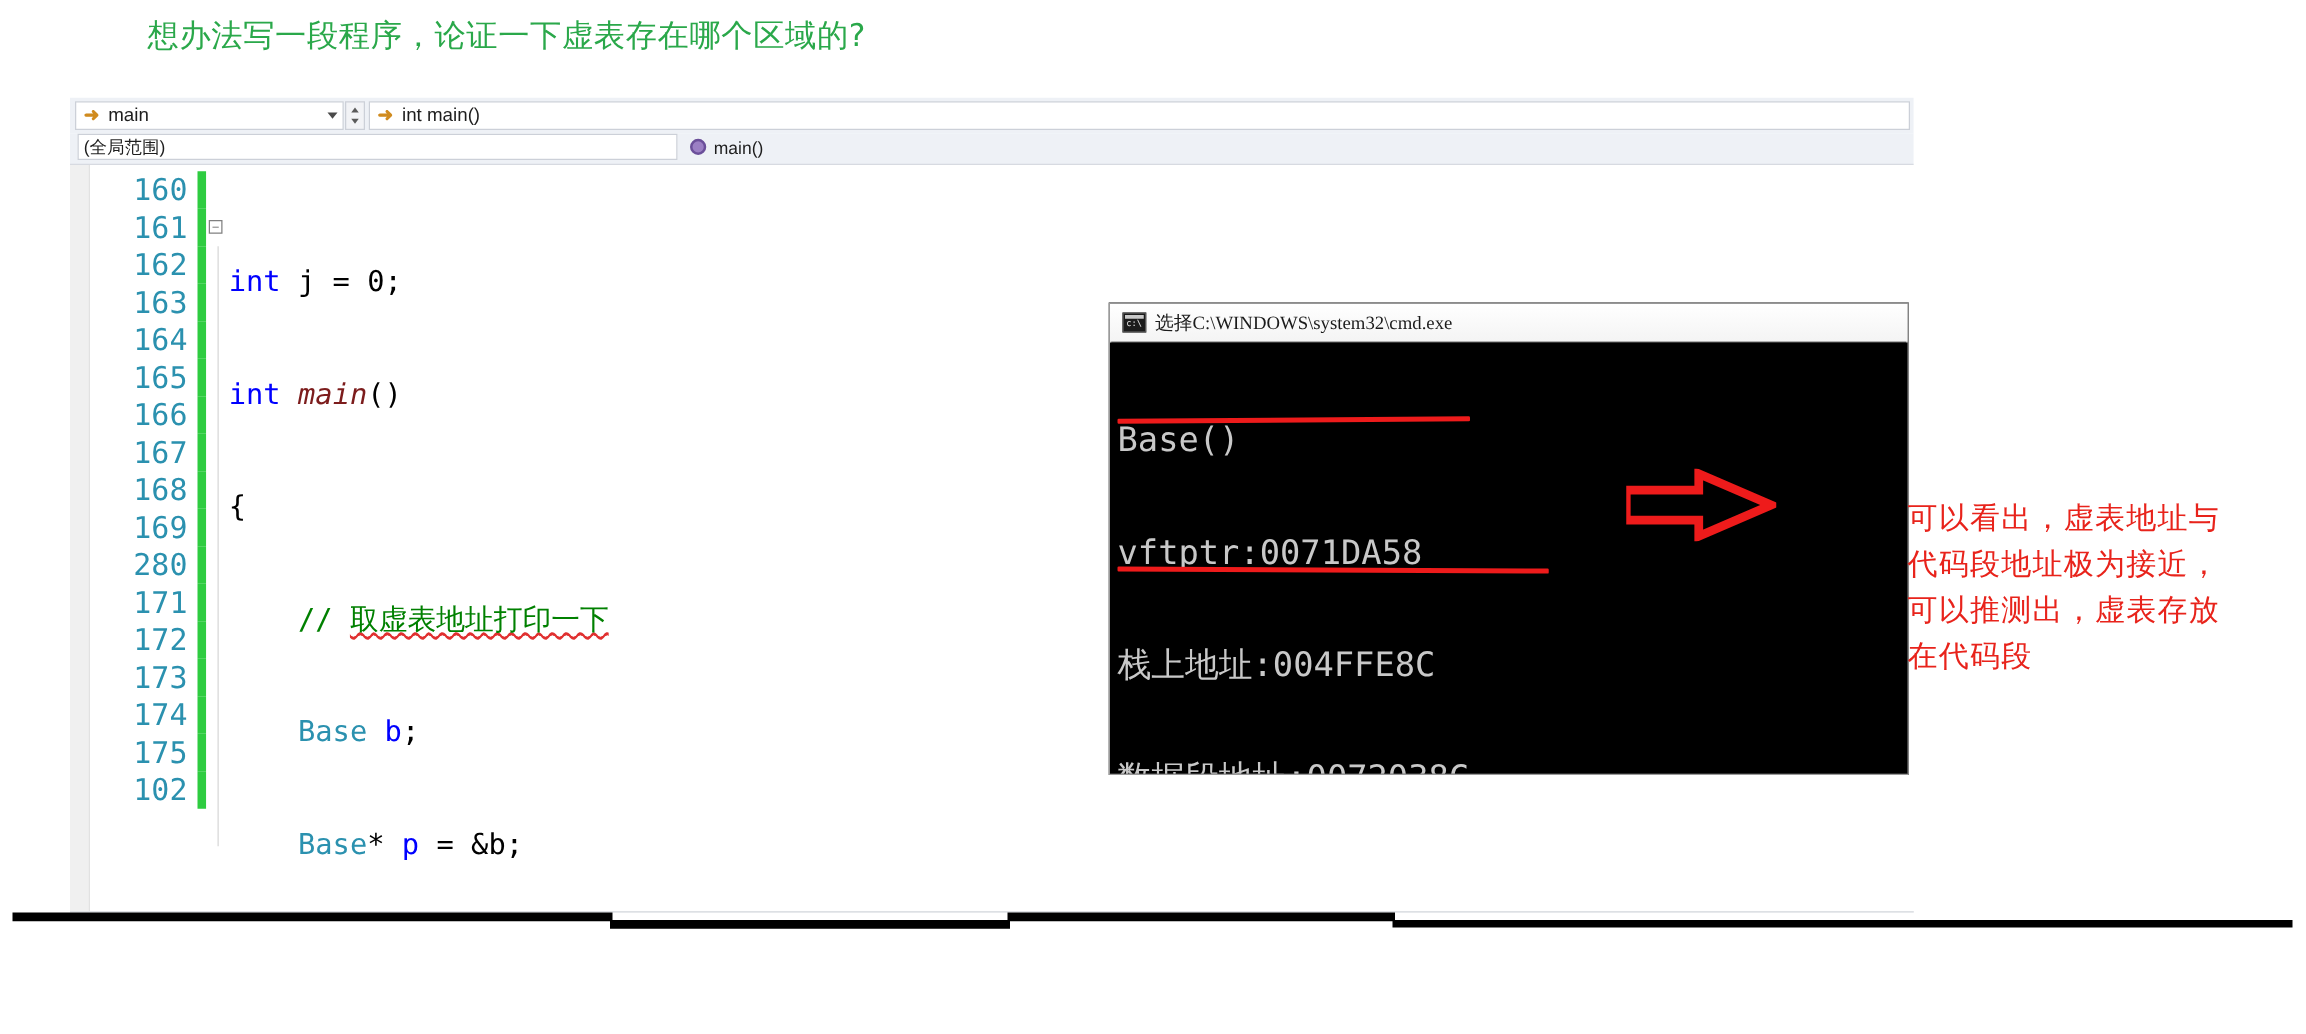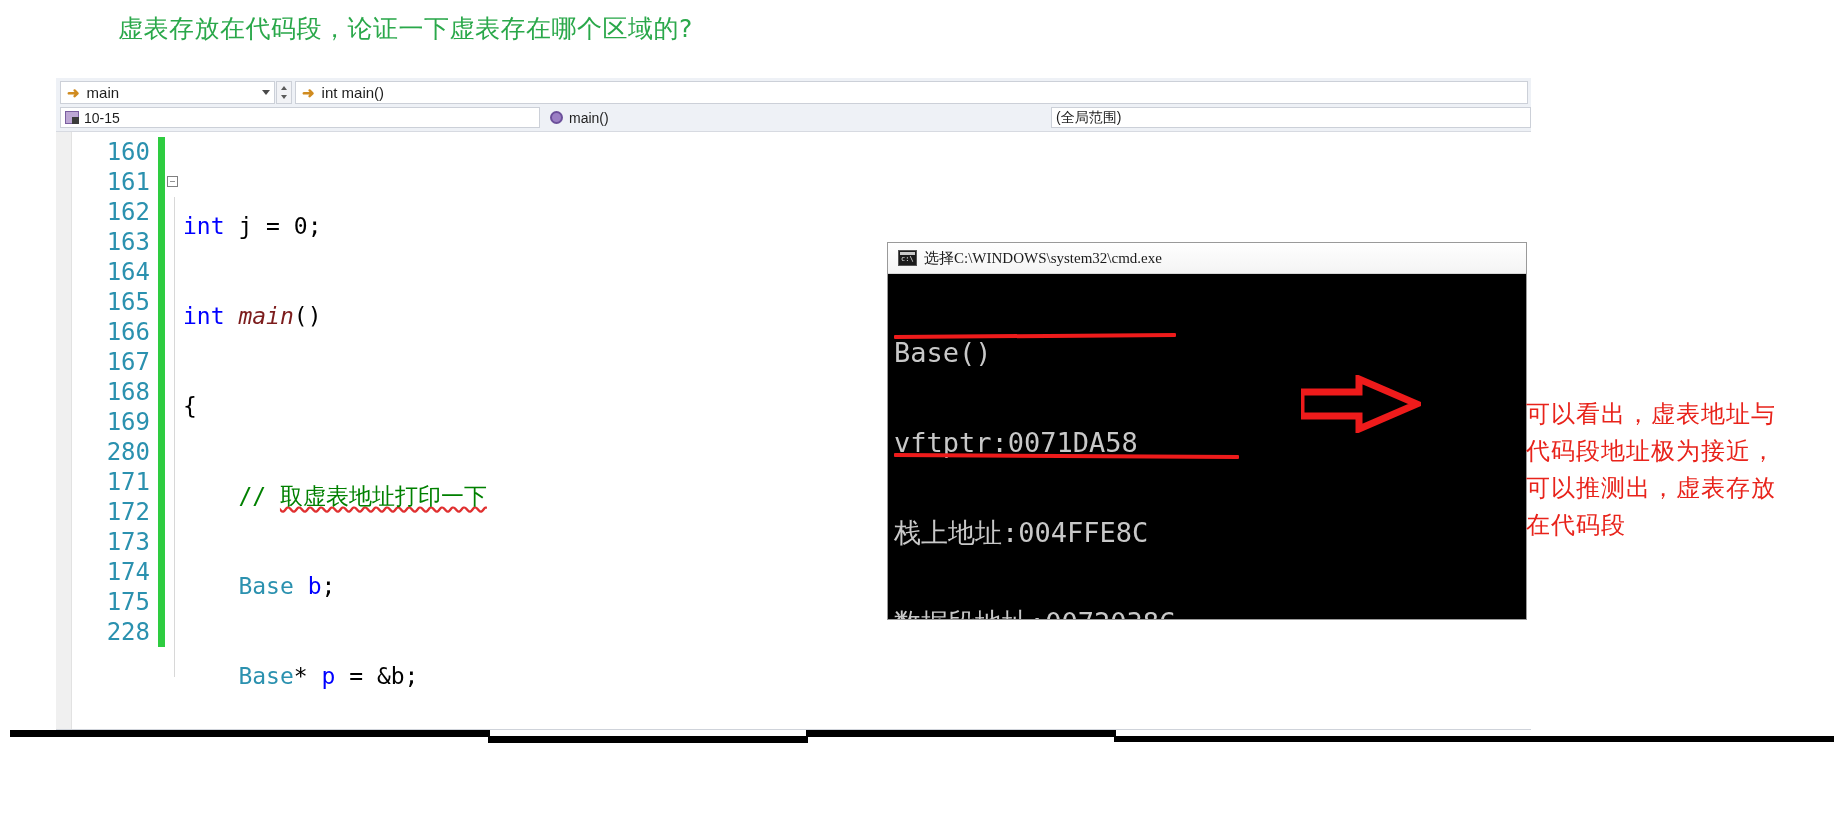--- a/index.html
+++ b/index.html
@@ -244,53 +244,48 @@
   
   .bbar {
     position: absolute; background: #000000;
   }
 </style>
 </head>
 <body>
 
 <div id="root">
 
-  <div class="slide-title">虚表存放在代码段，论证一下虚表存在哪个区域的?</div>
+  <div class="slide-title">想办法写一段程序，论证一下虚表存在哪个区域的?</div>
 
   <div class="ide">
 
     <div class="nav-bar-1">
       <div class="combo combo-main">
         <span class="arrow-ico">➜</span>
         <span>main</span>
         <span class="caret"></span>
       </div>
       <div class="spinner">
         <span class="spin-up"></span>
         <span class="spin-dn"></span>
       </div>
       <div class="combo combo-func">
         <span class="arrow-ico">➜</span>
         <span>int main()</span>
       </div>
     </div>
 
     <div class="nav-bar-2">
-      <div class="combo2 combo2-a">
-        <span class="ico-sq"></span>
-        <span>10-15</span>
+      <div class="combo2 combo2-b">
+        <span>(全局范围)</span>
         <span class="caret"></span>
       </div>
       <div class="combo2 combo2-c">
         <span class="ico-dia"></span>
         <span>main()</span>
-      </div>
-      <div class="combo2 combo2-b">
-        <span>(全局范围)</span>
-        <span class="caret"></span>
       </div>
     </div>
 
     <div class="code-wrap">
       <div class="track-col"></div>
 
       <div class="gutter">
         <div>160</div>
         <div>161</div>
         <div>162</div>
@@ -300,21 +295,21 @@
         <div>166</div>
         <div>167</div>
         <div>168</div>
         <div>169</div>
         <div>280</div>
         <div>171</div>
         <div>172</div>
         <div>173</div>
         <div>174</div>
         <div>175</div>
-        <div>228</div>
+        <div>102</div>
       </div>
 
       <div class="changebar">
         <div></div>
           <div></div>
           <div></div>
           <div></div>
           <div></div>
           <div></div>
         <div></div>

